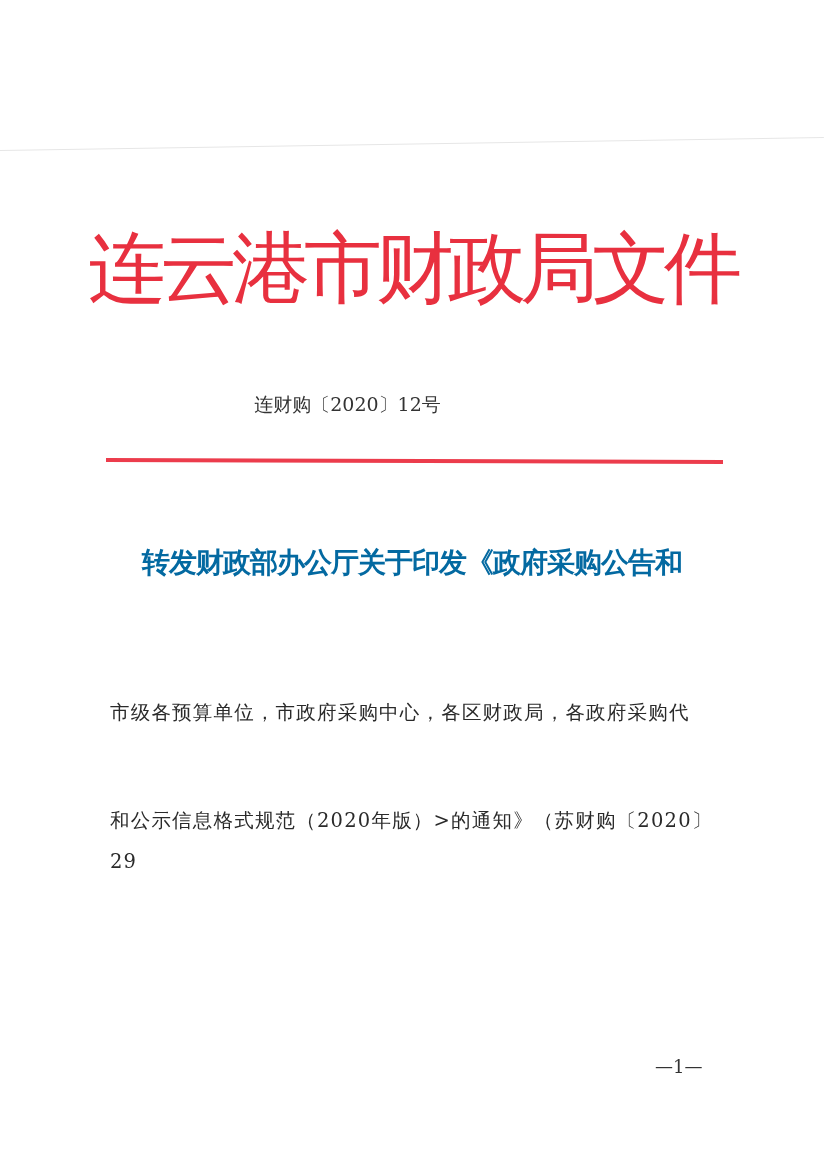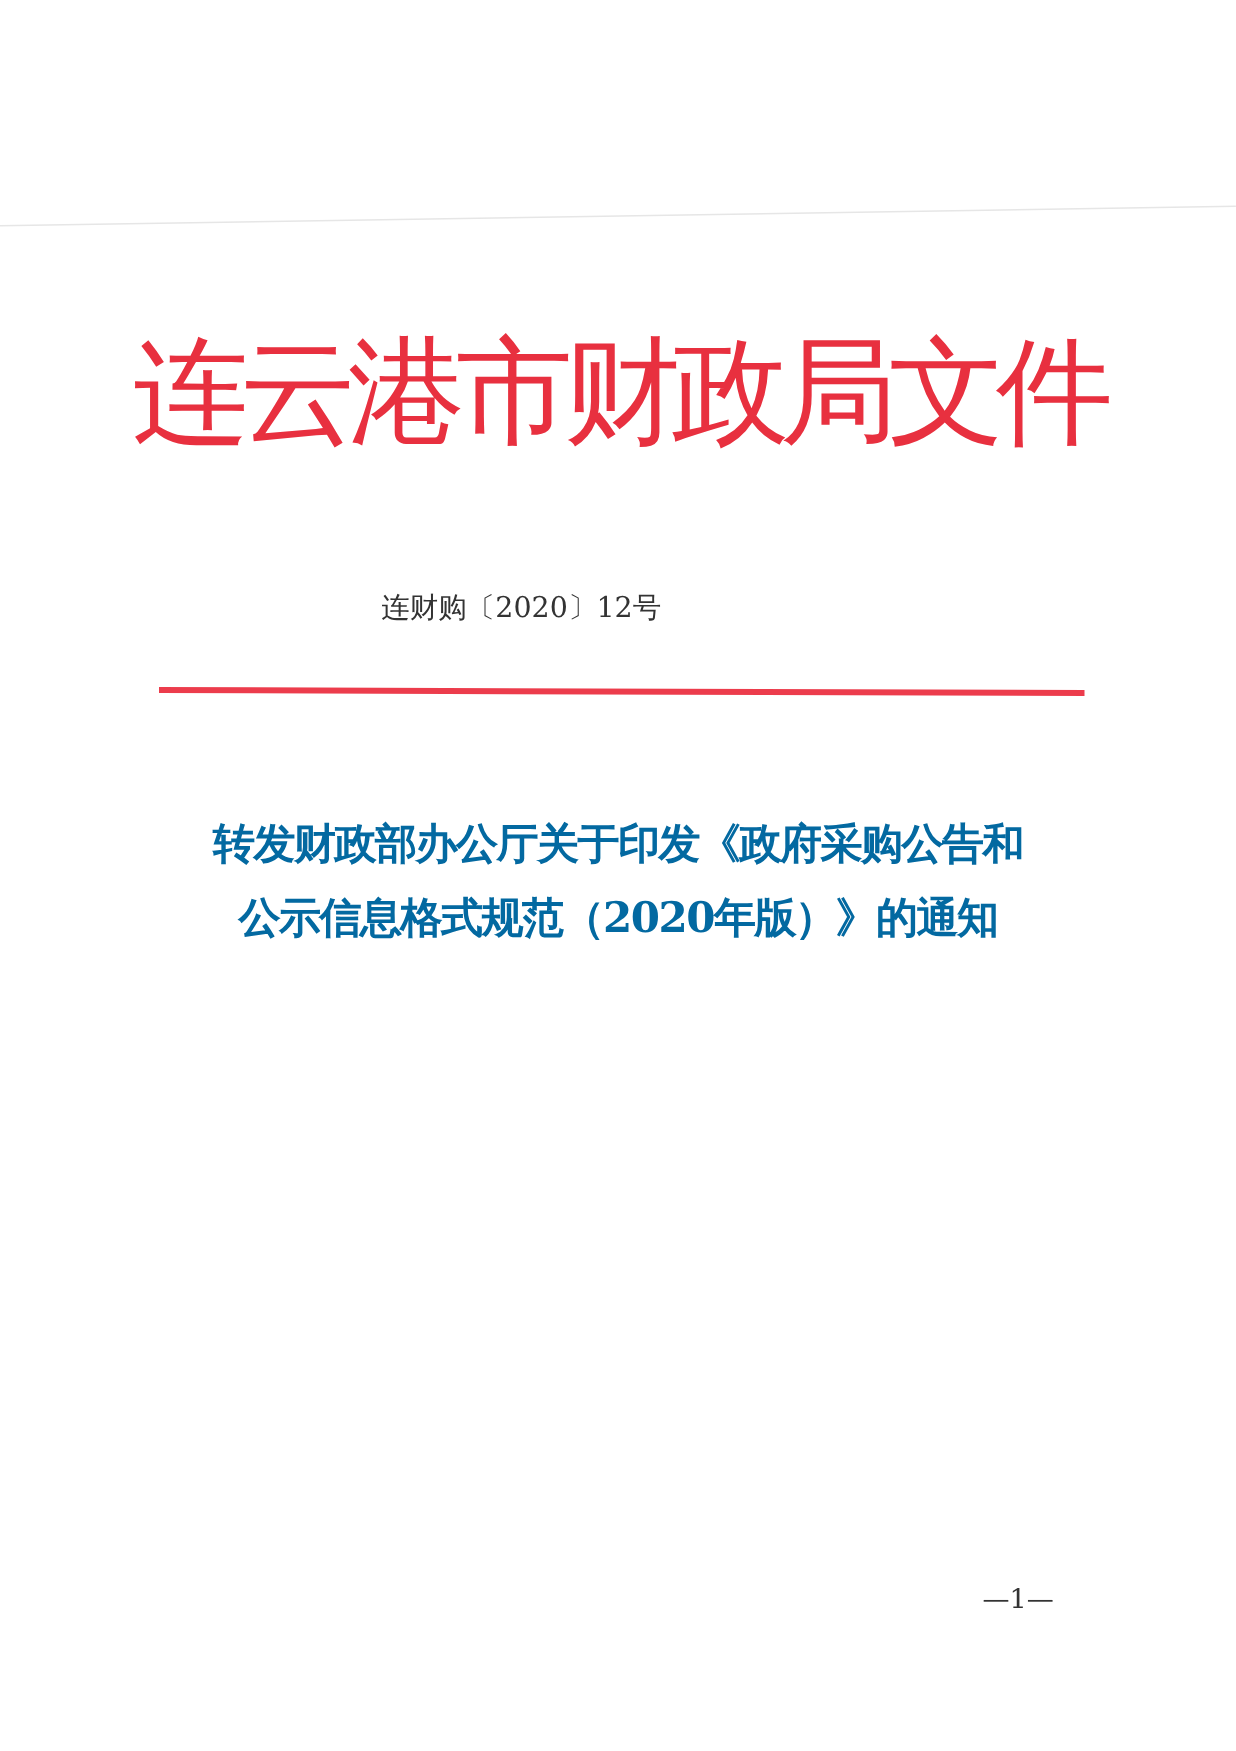--- a/index.html
+++ b/index.html
@@ -7,21 +7,21 @@
     width: 824px; height: 1167px; background: #ffffff; position: relative; overflow: hidden;
     font-family: "DejaVu Serif", "Liberation Serif", serif; color: #222;
   }
   .scan-line {
     position: absolute; left: 0; width: 824px; height: 1px; background: #e6e6e6;
     transform-origin: left center;
   }
   .header-title {
     position: absolute; top: 218px; left: 0; width: 824px; text-align: center;
     font-size: 78px; line-height: 100px; letter-spacing: -6px; color: #e8303f;
-    font-family: Liberation Mono, monospace; font-weight: normal;
+    font-family: Liberation Sans, sans-serif; font-weight: normal;
   }
   .doc-number {
     position: absolute; top: 392px; left: 0; width: 695px; text-align: center;
     font-size: 19px; color: #333; letter-spacing: 0px;
   }
   .red-rule {
     position: absolute; top: 459px; left: 106px; width: 617px; height: 4px;
     background: #ec3c4c; transform: rotate(0.18deg);
   }
   .notice-title {
@@ -42,22 +42,23 @@
 <div class="scan-line" style="top:150px; transform: rotate(-0.9deg);"></div>
 
 <div class="header-title">连云港市财政局文件</div>
 
 <div class="doc-number">连财购〔2020〕12号</div>
 
 <div class="red-rule"></div>
 
 <div class="notice-title">
   <div>转发财政部办公厅关于印发《政府采购公告和</div>
-  <div>公示信息格式规范（2020年版）》的通知</div>
 </div>
 
 <div class="body-text" style="top:692px;">
+  <div>市级各预算单位，市政府采购中心，各区财政局，各政府采购代</div>
 </div>
 
 <div class="body-text" style="top:800px;">
+  <div>和公示信息格式规范（2020年版）&gt;的通知》（苏财购〔2020〕29</div>
 </div>
 
 <div class="page-number">—1—</div>
 
 </body></html>

